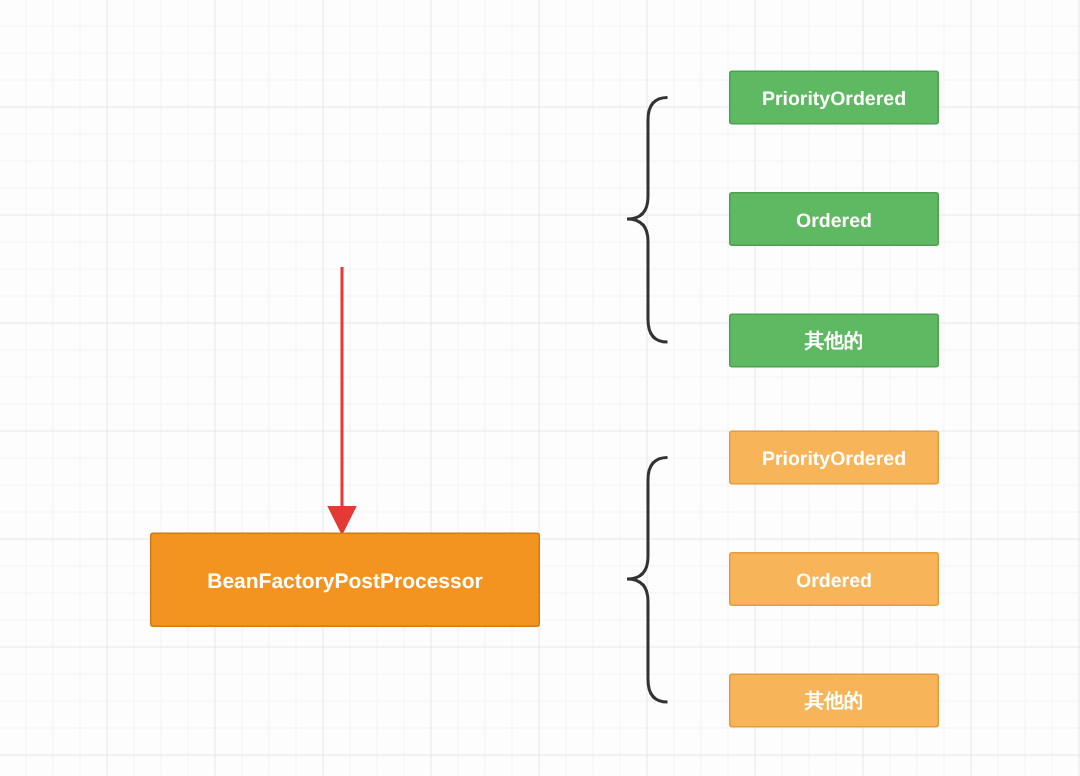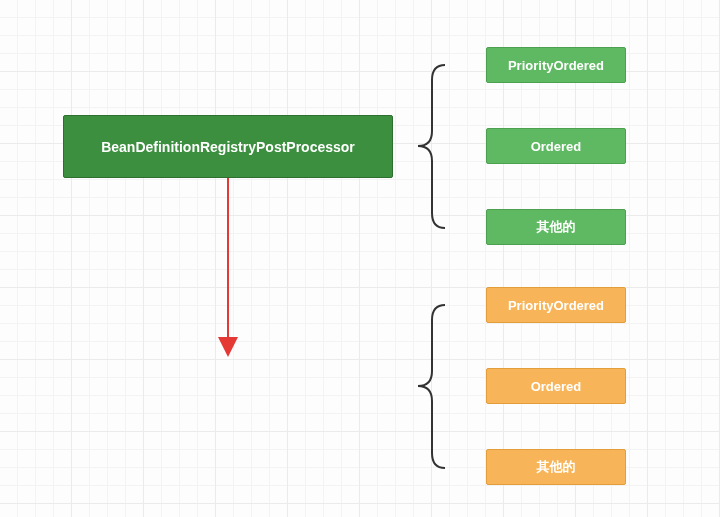--- a/index.html
+++ b/index.html
@@ -97,24 +97,24 @@
 
     <path d="M445 305
              Q432 305 432 320
              L432 371
              Q432 386 418 386
              Q432 386 432 401
              L432 453
              Q432 468 445 468" fill="none" stroke="#333" stroke-width="2"></path>
   </svg>
 
-  <div class="node main-green">
-    <span>BeanDefinitionRegistryPostProcessor</span>
+
+  <div class="node main-orange">
+    <span>BeanFactoryPostProcessor</span>
   </div>
-
 
   <div class="node small sm-green" style="left:486px; top:47px;">
     <span>PriorityOrdered</span>
   </div>
   <div class="node small sm-green" style="left:486px; top:128px;">
     <span>Ordered</span>
   </div>
   <div class="node small sm-green" style="left:486px; top:209px;">
     <span>其他的</span>
   </div>

